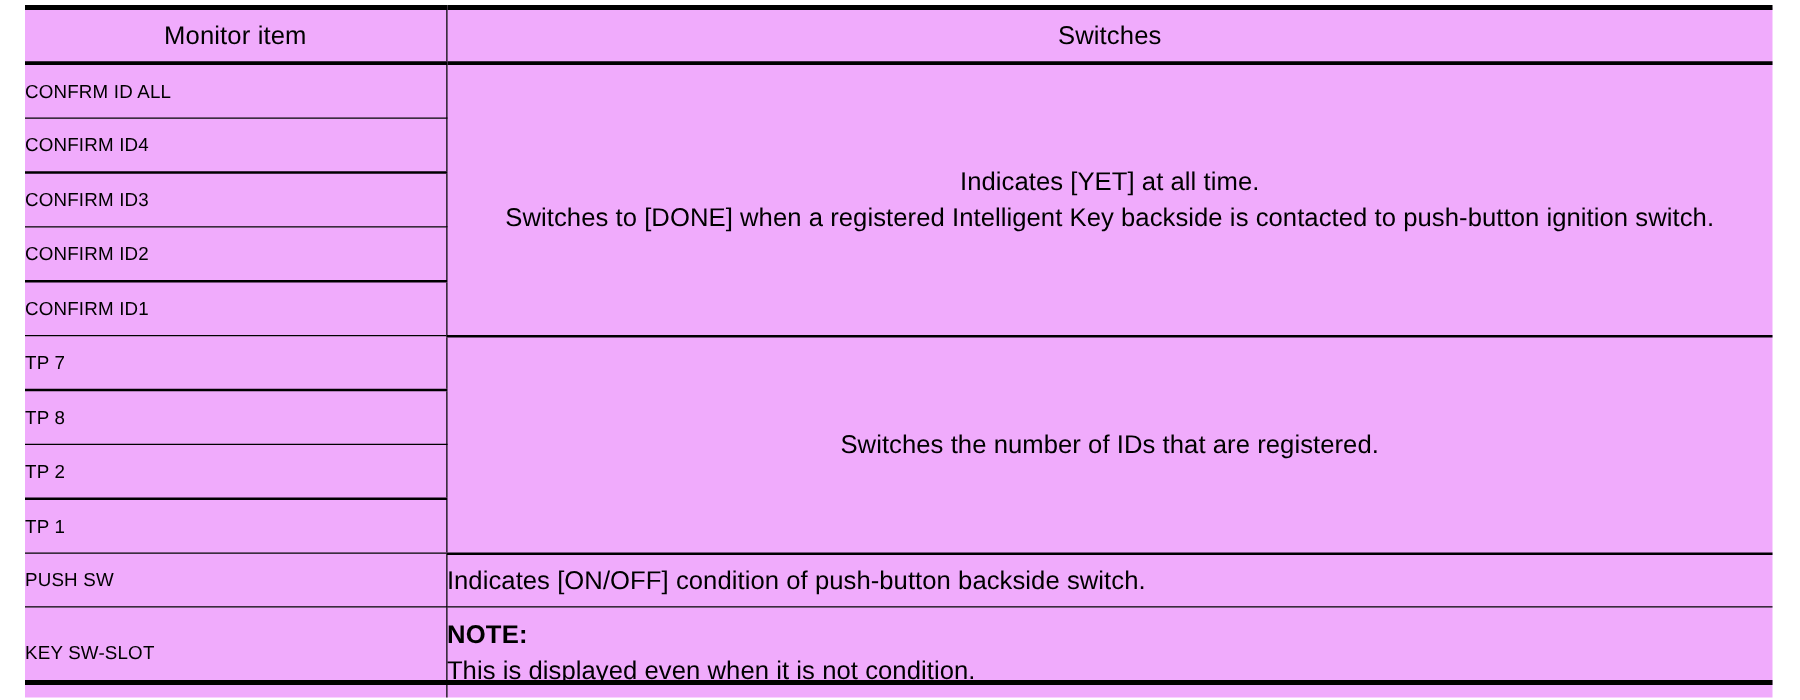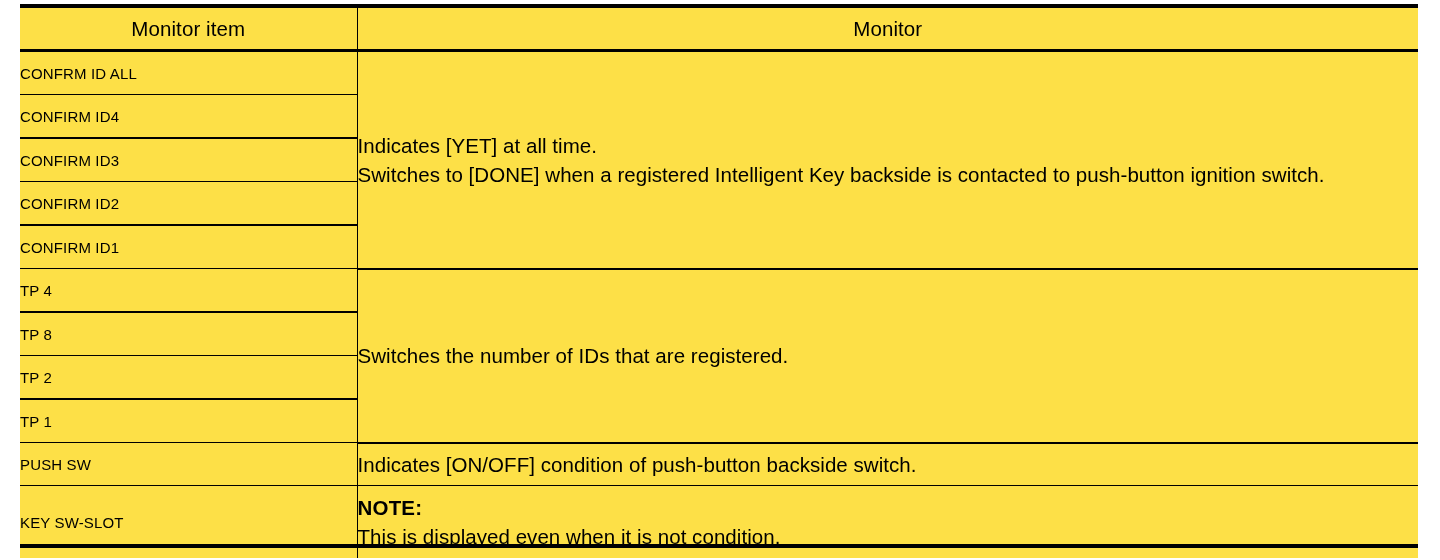--- a/index.html
+++ b/index.html
@@ -41,21 +41,21 @@
   col.col-item   { width: 337px; }
   col.col-content{ width: 1061px; }
 
   
   table.monitor-table td,
   table.monitor-table th {
     padding: 0;
     margin: 0;
     vertical-align: middle;
     font-weight: normal;
-    background: #fde047;
+    background: #f0abfc;
   }
 
   
   .hdr-row th {
     height: 41px;
     text-align: center;
     border-top: 4px solid #000;
     border-bottom: 3px solid #000;
     font-size: 20.5px;
     letter-spacing: 0.1px;
@@ -80,21 +80,21 @@
   
   td.content-cell {
     padding-left: 17px;
     padding-right: 14px;
     vertical-align: middle;
     font-size: 20.5px;
     line-height: 1.42;
     letter-spacing: 0.05px;
   }
   td.content-cell.rule-thin { border-bottom: 1.4px solid #000; }
-  td.content-cell.rule-med  { border-bottom: 2.6px solid #000; }
+  td.content-cell.rule-med  { border-bottom: 2.6px solid #000; text-align: center; }
 
   
   .bottom-rule {
     position: absolute;
     left: 20px;
     top: 544px;
     width: 1398px;
     height: 4px;
     background: #000;
   }
@@ -113,21 +113,21 @@
 
   <div class="table-wrap">
     <table class="monitor-table">
       <colgroup>
         <col class="col-item">
         <col class="col-content">
       </colgroup>
       <thead>
         <tr class="hdr-row">
           <th class="hdr-item">Monitor item</th>
-          <th class="hdr-content">Monitor</th>
+          <th class="hdr-content">Switches</th>
         </tr>
       </thead>
       <tbody>
 
         <tr>
           <td class="item-cell rule-thin">CONFRM ID ALL</td>
           <td class="content-cell rule-med" rowspan="5">
             <span class="content-line">Indicates [YET] at all time.</span>
             <span class="content-line">Switches to [DONE] when a registered Intelligent Key backside is contacted to push-button ignition switch.</span>
           </td>
@@ -139,21 +139,21 @@
           <td class="item-cell rule-thin">CONFIRM ID3</td>
         </tr>
         <tr>
           <td class="item-cell rule-med">CONFIRM ID2</td>
         </tr>
         <tr>
           <td class="item-cell rule-thin">CONFIRM ID1</td>
         </tr>
 
         <tr>
-          <td class="item-cell rule-med">TP 4</td>
+          <td class="item-cell rule-med">TP 7</td>
           <td class="content-cell rule-med" rowspan="4">
             <span class="content-line">Switches the number of IDs that are registered.</span>
           </td>
         </tr>
         <tr>
           <td class="item-cell rule-thin">TP 8</td>
         </tr>
         <tr>
           <td class="item-cell rule-med">TP 2</td>
         </tr>

